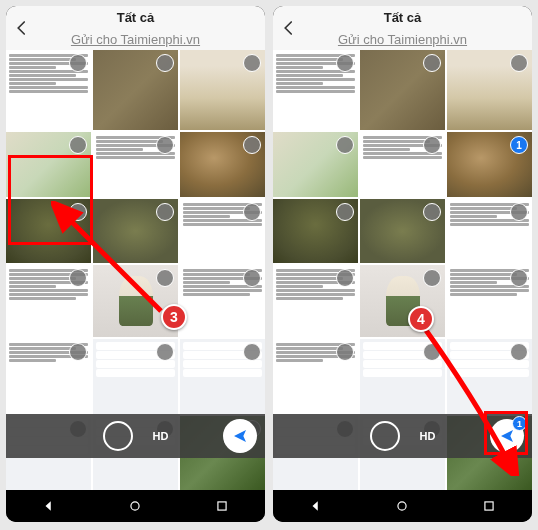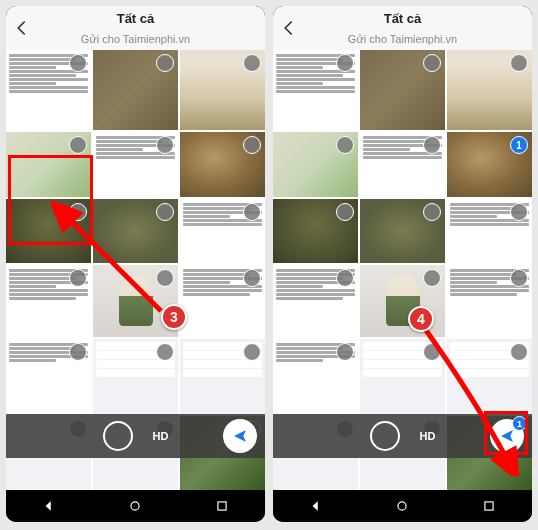--- a/index.html
+++ b/index.html
@@ -42,21 +42,21 @@
       align-items: center;
       justify-content: center;
       font-size: 18px;
       color: #333;
     }
     .header-titles {
       flex: 1;
       text-align: center;
     }
     .header-title { font-size: 13px; font-weight: bold; color: #222; }
-    .header-sub { font-size: 11px; color: #888; margin-top: 7px; }
+    .header-sub { font-size: 13px; color: #888; margin-top: 7px; text-decoration: underline; }
     .content {
       flex: 1;
       position: relative;
       overflow: hidden;
       background: #fff;
     }
     .grid {
       display: grid;
       grid-template-columns: repeat(3, 1fr);
       gap: 2px;

